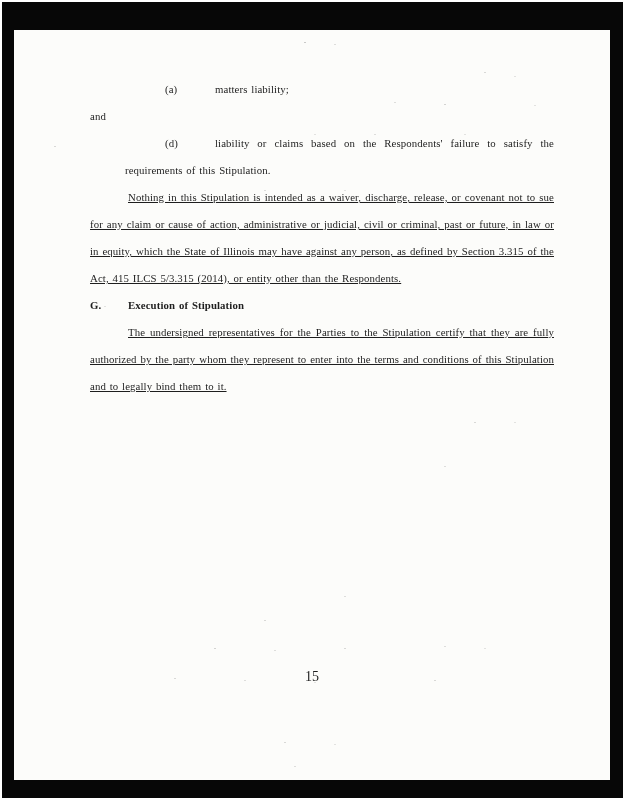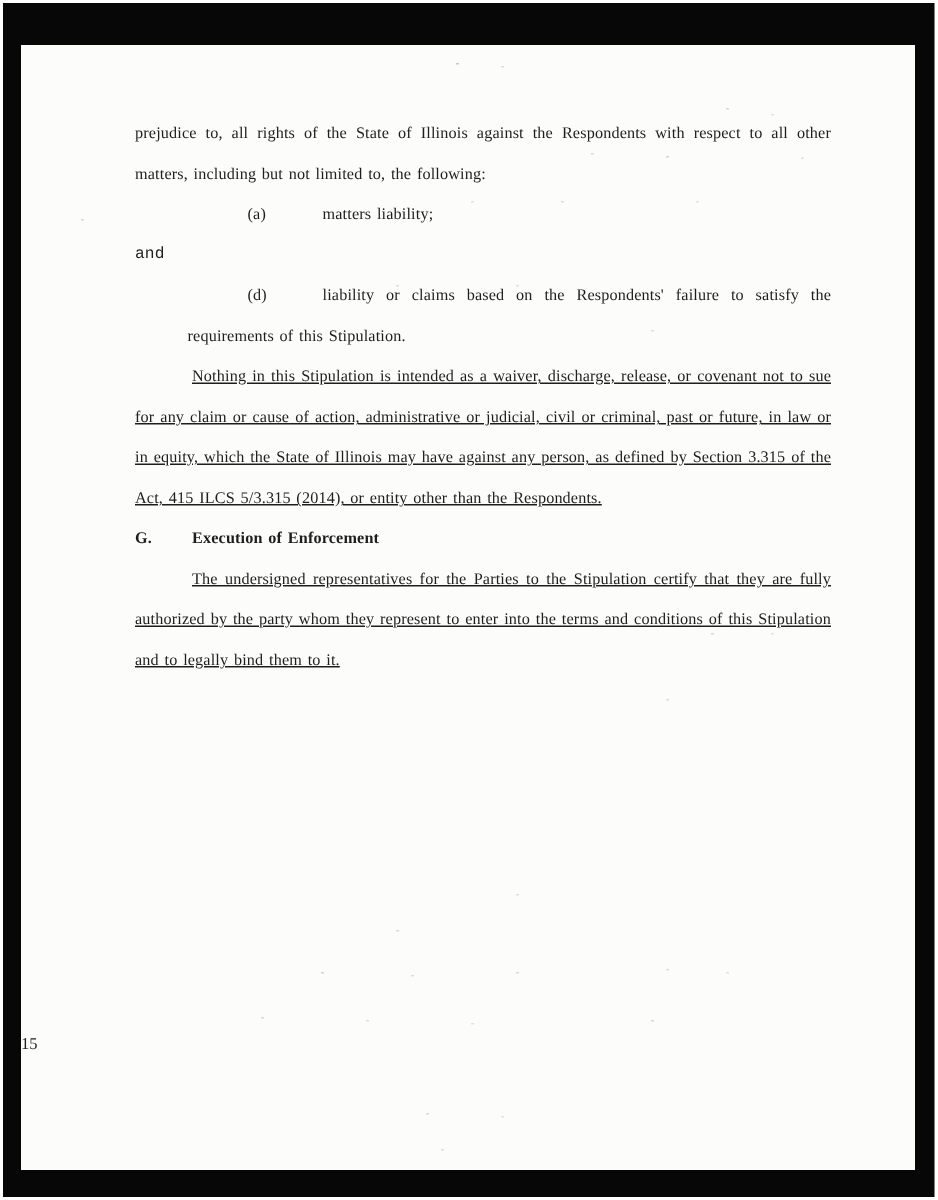--- a/index.html
+++ b/index.html
@@ -27,27 +27,28 @@
     font-size:10.8px;
     line-height:27px;
     color:#1e1e1e;
     letter-spacing:0.1px;
     word-spacing:1px;
   }
   .para { margin:0; text-align:justify; }
   .indent { text-indent:38px;text-decoration:underline; }
   .li { margin:0; padding-left:35px; text-indent:40px; text-align:justify; }
   .li .marker { display:inline-block; width:50px; text-indent:0; }
-  .cont { margin:0;font-family:Liberation Mono, monospace; }
+  .cont { margin:0; }
   .heading { margin:0; font-weight:bold; }
   .heading .hletter { display:inline-block; width:38px; }
   .page-number {
     position:absolute;
-    left:0; right:0; top:660px;
-    font-size:11px;
+    left:0; right:0; top:639px;
+    text-align:center;
+    font-size:14px;
     color:#1e1e1e;
   }
   
   .speckles {
     position:absolute; top:0; left:0;
     width:2px; height:1px; background:transparent;
     box-shadow:
       290px 12px 0 rgba(0,0,0,.20),
       320px 14px 0 rgba(0,0,0,.12),
       470px 42px 0 rgba(0,0,0,.14),
@@ -86,39 +87,38 @@
 <body>
 
 <div class="scan">
   <div class="frame"></div>
 
   <div class="page">
     <div class="speckles"></div>
 
     <div class="text-block">
 
-      <p class="para">prejudice to, all rights of the State of Illinois against the Respondents with respect to all other matters, including but not limited to, the following:</p>
 
       <div class="li">
         <span class="marker">(a)</span><span>matters liability;</span>
       </div>
 
 
       <div class="cont">and</div>
 
       <div class="li">
         <span class="marker">(d)</span><span>liability or claims based on the Respondents' failure to satisfy the requirements of this Stipulation.</span>
       </div>
 
       <p class="para indent">Nothing in this Stipulation is intended as a waiver, discharge, release, or covenant not to sue for any claim or cause of action, administrative or judicial, civil or criminal, past or future, in law or in equity, which the State of Illinois may have against any person, as defined by Section 3.315 of the Act, 415 ILCS 5/3.315 (2014), or entity other than the Respondents.</p>
 
 
 
       <div class="heading">
-        <span class="hletter">G.</span><span>Execution of Enforcement</span>
+        <span class="hletter">G.</span><span>Execution of Stipulation</span>
       </div>
 
       <p class="para indent">The undersigned representatives for the Parties to the Stipulation certify that they are fully authorized by the party whom they represent to enter into the terms and conditions of this Stipulation and to legally bind them to it.</p>
 
     </div>
 
     <div class="page-number">15</div>
   </div>
 </div>
 

